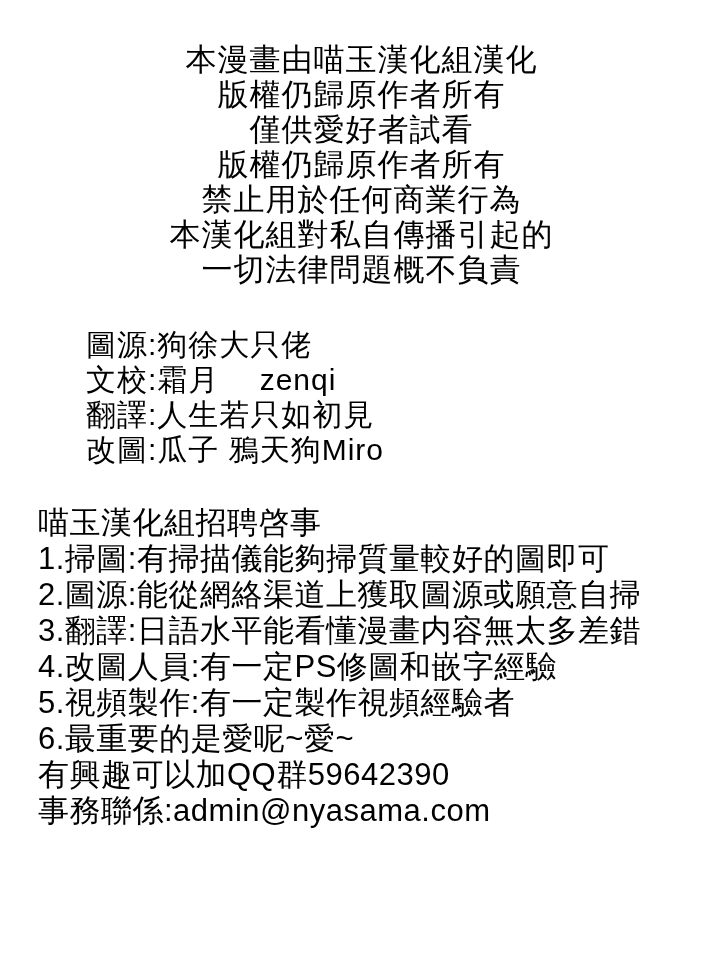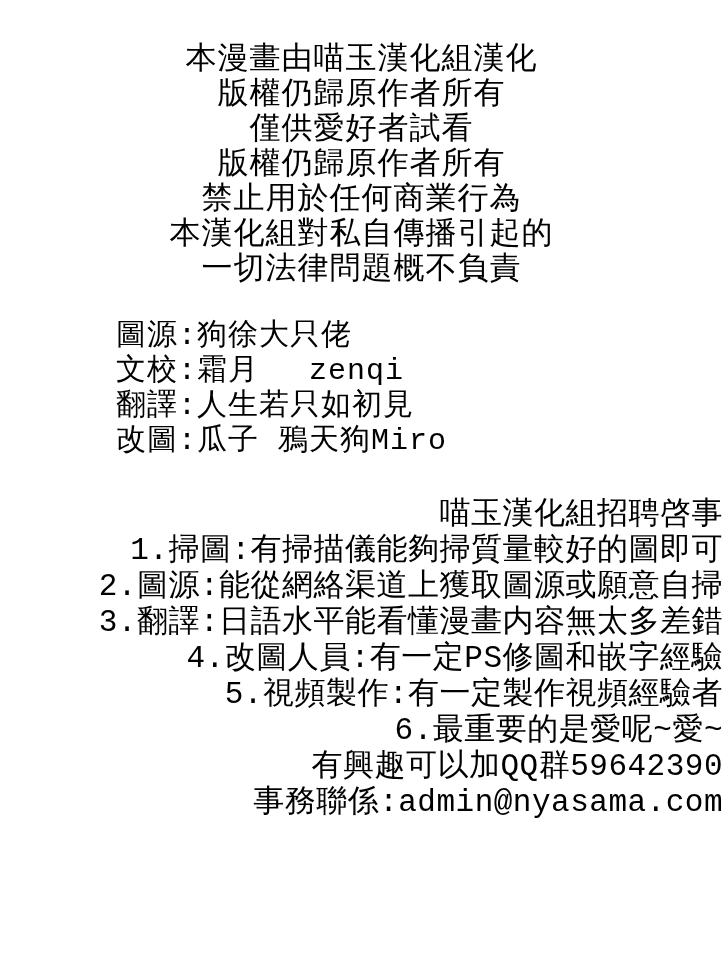--- a/index.html
+++ b/index.html
@@ -8,53 +8,52 @@
     background: #ffffff;
   }
   .page {
     position: relative;
     width: 723px;
     height: 960px;
     background: #ffffff;
     color: #000000;
     overflow: hidden;
     
-    font-family: Liberation Mono, monospace;
+    font-family: Liberation Sans, sans-serif;
     -webkit-font-smoothing: antialiased;
   }
   .notice {
     margin-top: 42px;
     text-align: center;
   }
   .notice .line {
     font-size: 31px;
     line-height: 35px;
     white-space: pre-wrap;
     letter-spacing: 1px;
   }
   .credits {
-    margin-top: 32px;
-    padding-left: 116px;
+    margin-top: 40px;
+    padding-left: 86px;
   }
   .credits .row {
     font-size: 30px;
     line-height: 35px;
     white-space: pre-wrap;
     letter-spacing: 1px;
   }
   .recruit {
     margin-top: 38px;
     padding-left: 38px;
   }
   .recruit .line {
     font-size: 31px;
     line-height: 36px;
     white-space: pre-wrap;
     letter-spacing: 0.5px;
-    text-align: right;
   }
 </style>
 </head>
 <body>
 
 <div class="page">
 
   <div class="notice">
     <div class="line">本漫畫由喵玉漢化組漢化</div>
     <div class="line">版權仍歸原作者所有</div>

